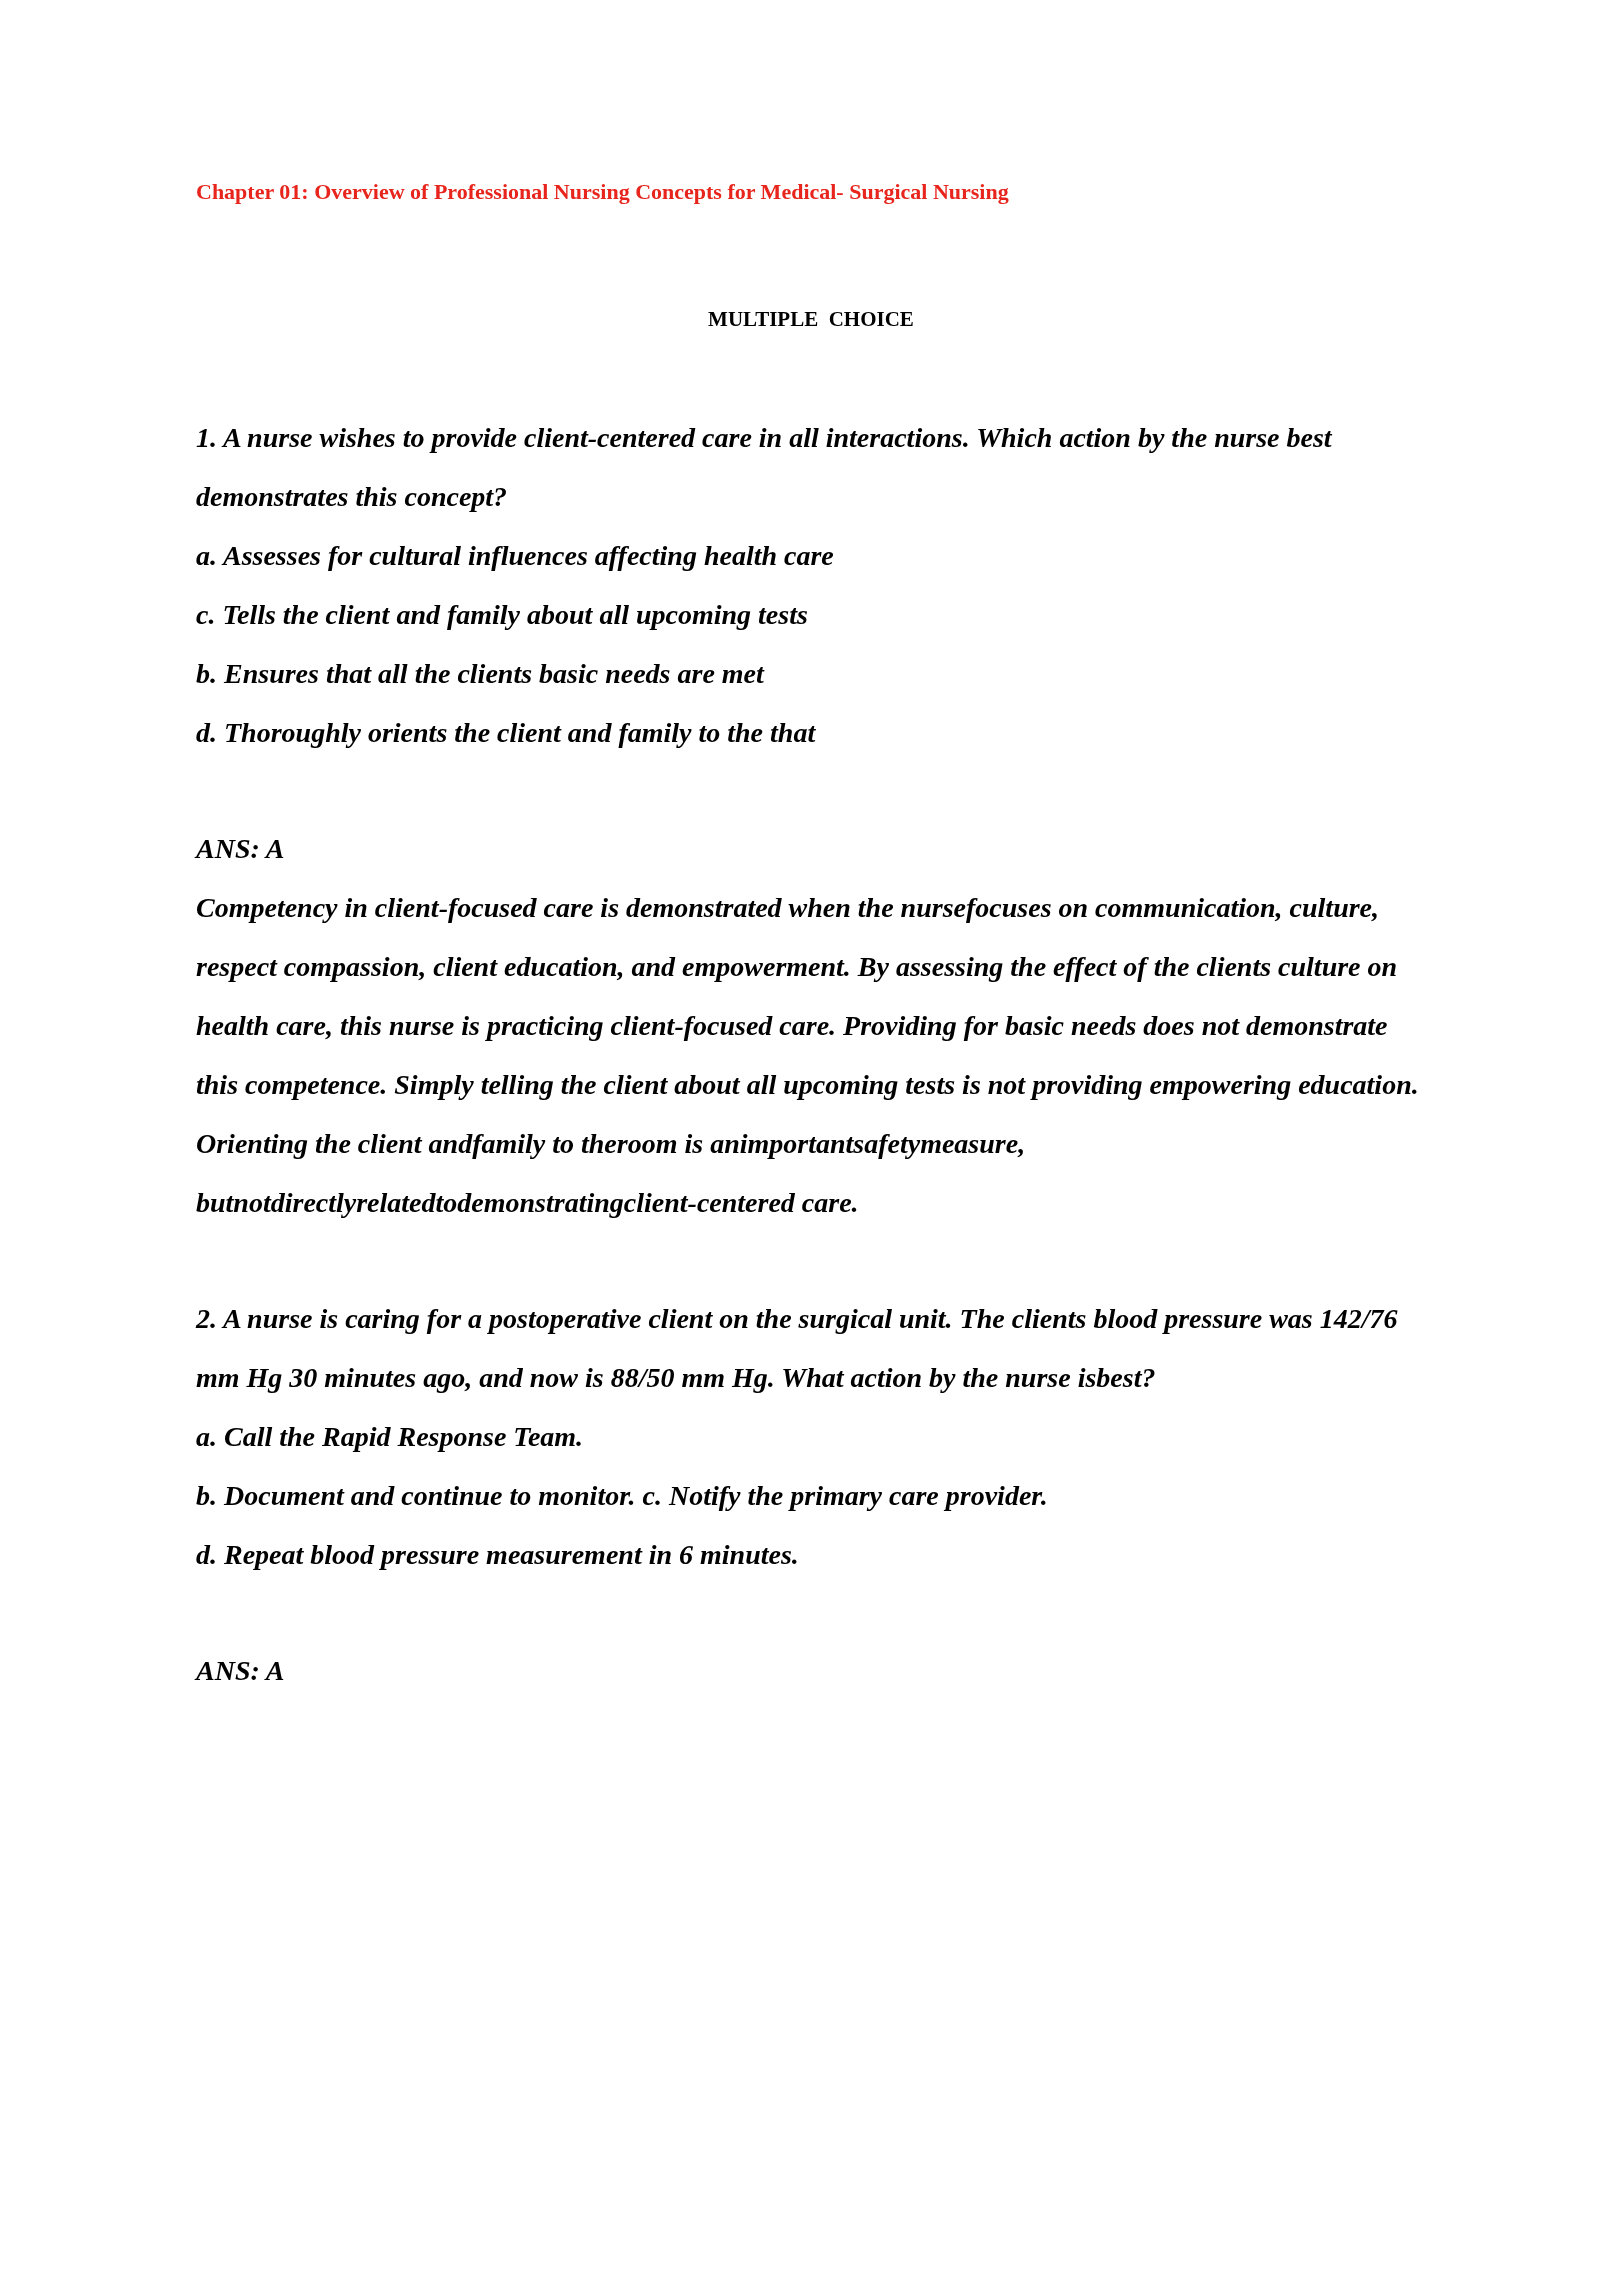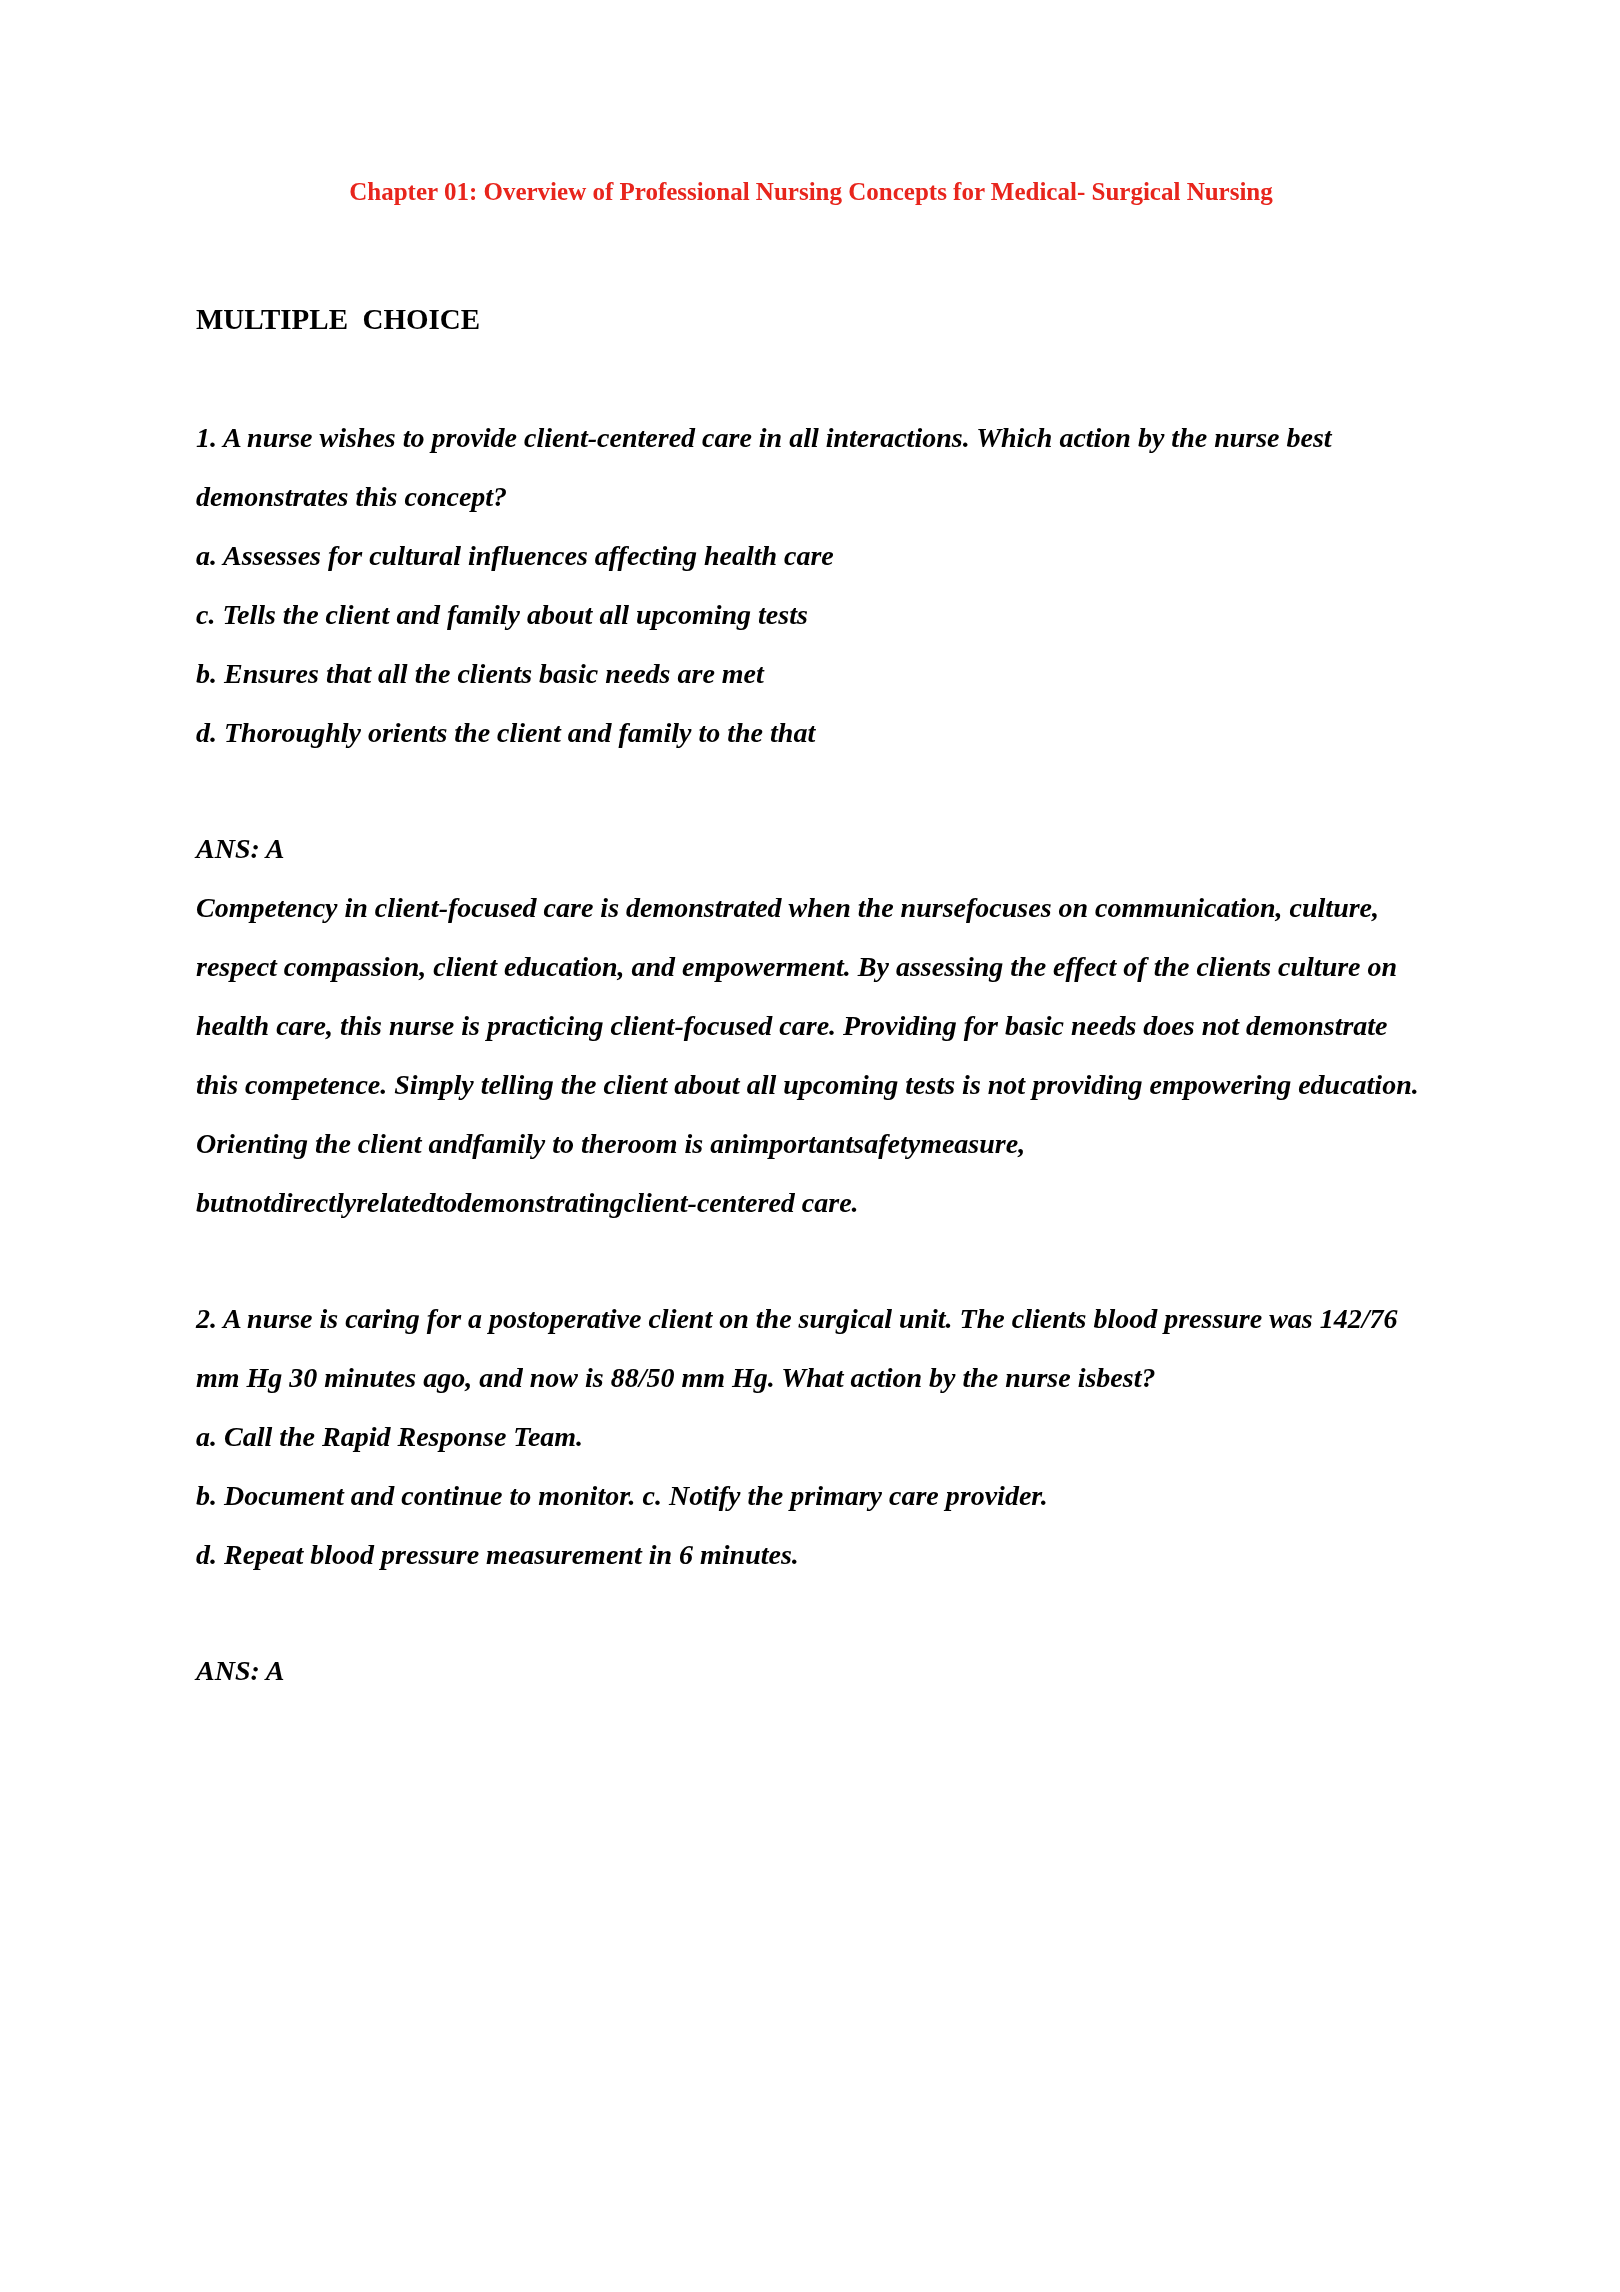--- a/index.html
+++ b/index.html
@@ -24,28 +24,28 @@
   .page {
     width: 1620px;
     height: 2293px;
     padding: 162px 194px 0 196px;
     font-size: 28px;
     line-height: 59px;
   }
   p { margin: 0; }
   .title {
     color: var(--title-red);
-    font-size: 25px;
+    font-size: 22px;
     margin-bottom: 69px;
-    text-align: center;
   }
   .heading {
-    font-size: 29px;
+    font-size: 21px;
     white-space: pre-wrap;
     margin-bottom: 59px;
+    text-align: center;
   }
   .block {
     margin-bottom: 57px;
     font-style: italic;
   }
   .block:last-child { margin-bottom: 0; }
   .stem, .rationale { text-align: left; }
 </style>
 </head>
 <body>

